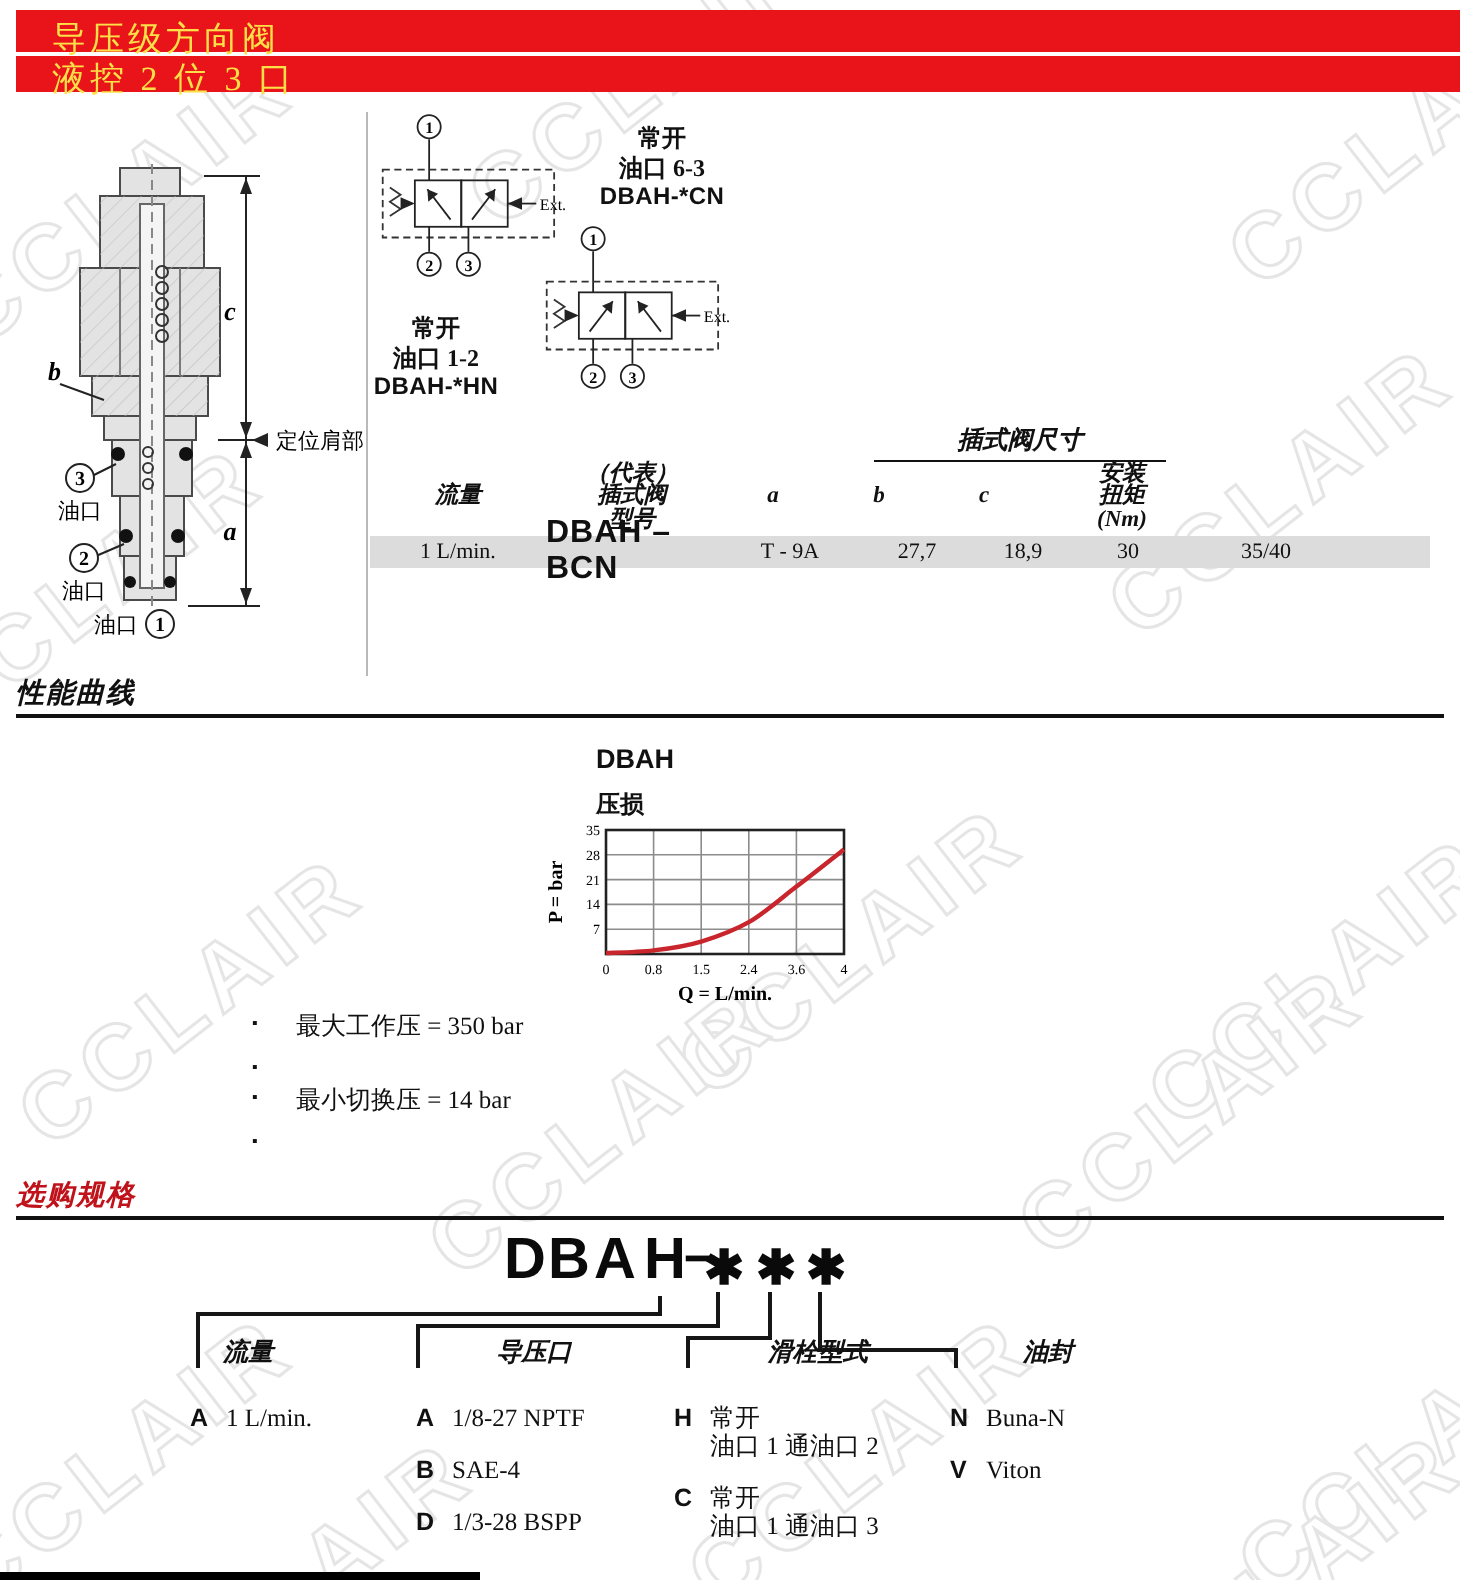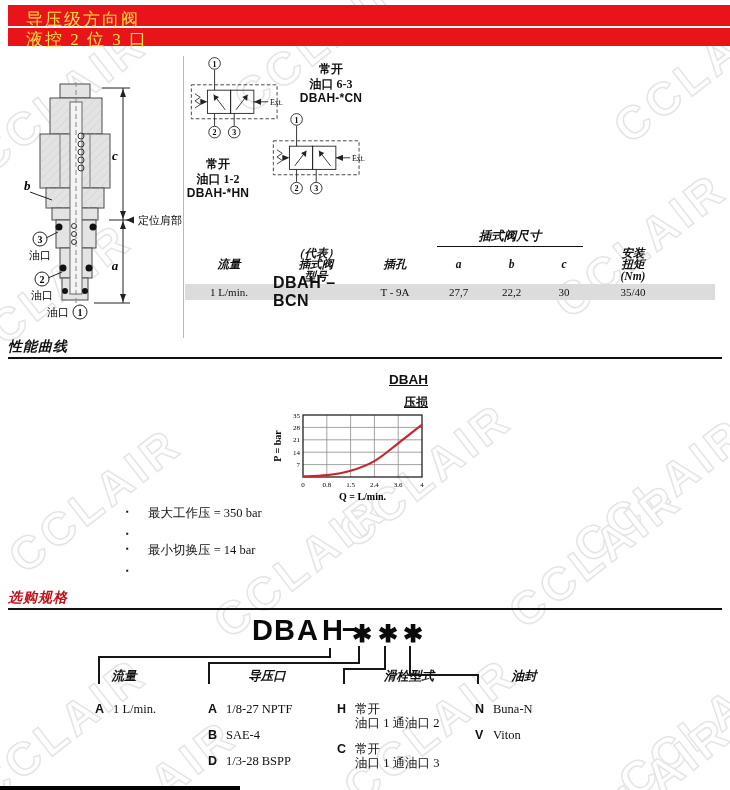--- a/index.html
+++ b/index.html
@@ -10,24 +10,24 @@
   .wm{position:absolute;z-index:0;font-family:"Liberation Sans",sans-serif;font-weight:bold;
       font-size:46px;letter-spacing:5px;white-space:nowrap;color:#f1f1f1;
       -webkit-text-fill-color:#fff;-webkit-text-stroke:1.5px #e5e5e5;
       transform:translate(-50%,-50%) rotate(-38deg);}
   .banner{left:8px;top:5px;width:722px;height:41px;background:var(--red);}
   .banner .tline{position:absolute;left:18px;color:#fde047;font-weight:normal;font-size:17px;letter-spacing:2px;}
   .banner .sep{position:absolute;left:0;right:0;top:21px;height:1.5px;background:#fff;}
   .rule{position:absolute;z-index:1;background:#111;}
   .sectitle{font-weight:bold;font-style:italic;font-size:14px;letter-spacing:1px;}
   .red{color:var(--red2);}
-  .ctr{text-align:right;text-decoration:underline;}
+  .ctr{text-align:left;}
   svg text{font-family:"Liberation Serif",serif;}
   
-  #spec-table{left:185px;top:224px;width:540px;height:78px;}
+  #spec-table{left:185px;top:208px;width:540px;height:78px;}
   #group-head{position:absolute;left:252px;top:4px;width:146px;text-align:center;
       font-weight:bold;font-style:italic;font-size:12.5px;}
   #group-rule{position:absolute;left:252px;top:22px;width:146px;height:1.2px;background:#111;}
   #thead{position:absolute;left:0;top:24px;width:490px;height:34px;display:flex;}
   #thead .th{display:flex;align-items:center;justify-content:center;text-align:center;
       white-space:pre-line;font-weight:bold;font-style:italic;font-size:11.5px;line-height:11.5px;}
   #trowbg{position:absolute;left:0;top:60px;width:530px;height:16px;background:var(--rowgray);}
   #trow{position:absolute;left:0;top:60px;width:490px;height:16px;display:flex;}
   #trow .td{display:flex;align-items:center;justify-content:center;font-size:11px;}
   #trow .td.model{font-family:"Liberation Sans",sans-serif;font-weight:bold;font-size:16px;letter-spacing:.5px;}
@@ -218,35 +218,34 @@
   </div>
 
   <div class="abs" id="spec-table">
     <div id="group-head">插式阀尺寸</div>
     <div id="group-rule"></div>
     <div id="thead">
         <div class="th" style="width: 88px;">流量</div>
         <div class="th" style="width: 86px;">（代表）
 插式阀
 型号</div>
-        <div class="th" style="width: 72px;">插孔</div>
         <div class="th" style="width: 55px;">a</div>
         <div class="th" style="width: 51px;">b</div>
         <div class="th" style="width: 54px;">c</div>
         <div class="th" style="width: 84px;">安装
 扭矩
 (Nm)</div>
       </div>
     <div id="trowbg"></div>
     <div id="trow">
         <div class="td" style="width: 88px;">1 L/min.</div>
         <div class="td model" style="width: 86px;">DBAH – BCN</div>
         <div class="td" style="width: 72px;">T - 9A</div>
         <div class="td" style="width: 55px;">27,7</div>
-        <div class="td" style="width: 51px;">22,2</div>
+        <div class="td" style="width: 51px;">18,9</div>
         <div class="td" style="width: 54px;">30</div>
         <div class="td" style="width: 84px;">35/40</div>
       </div>
   </div>
 
   <div class="abs sectitle" style="left:8px;top:338px;">性能曲线</div>
   <div class="rule" style="left:8px;top:357px;width:714px;height:1.5px;"></div>
 
   <div class="abs ctr" style="left:298px;top:372px;width:130px;font-family:'Liberation Sans',sans-serif;font-weight:bold;font-size:13.5px;">DBAH</div>
   <div class="abs ctr" style="left:298px;top:394px;width:130px;font-weight:bold;font-size:12px;">压损</div>

